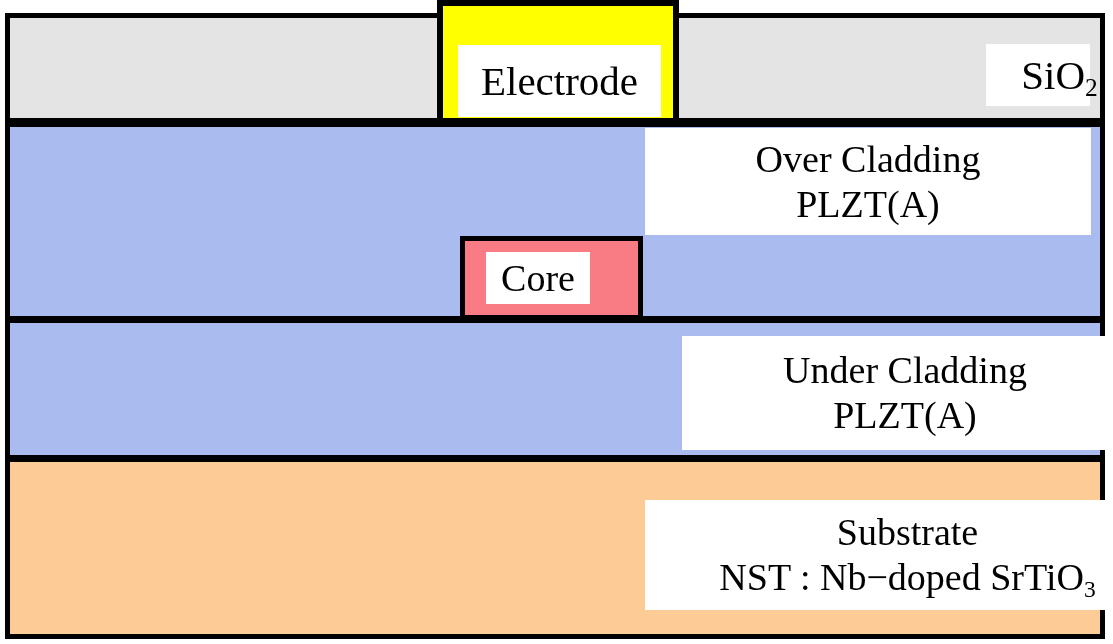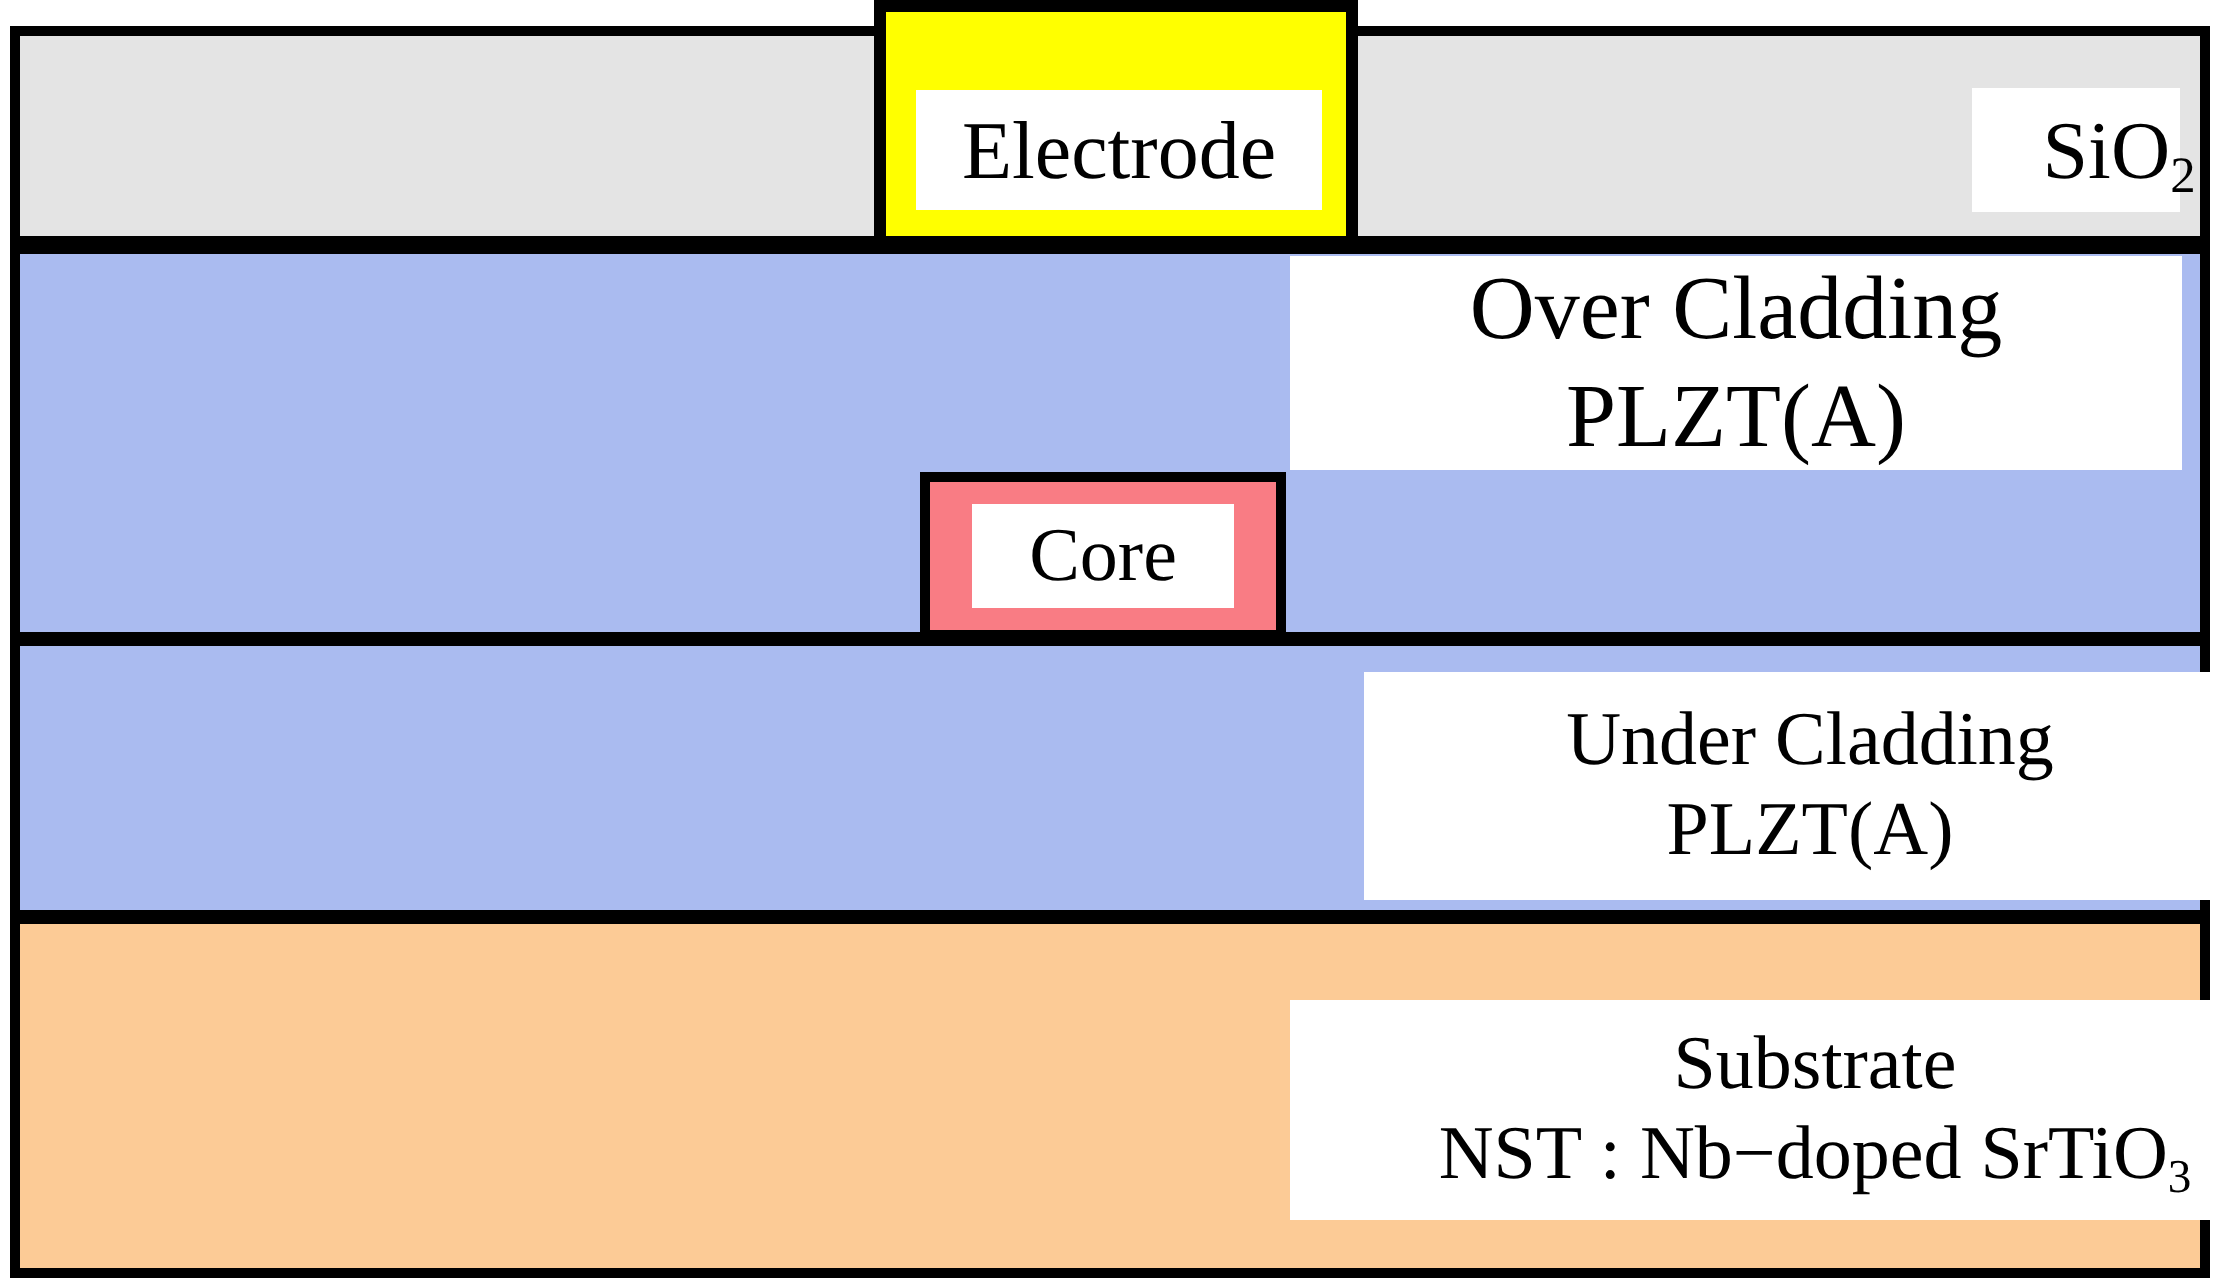--- a/index.html
+++ b/index.html
@@ -93,42 +93,42 @@
     box-sizing: border-box;
   }
   .label-line {
     display: block;
     white-space: nowrap;
   }
   .lbl-electrode {
     left: 458px;
     top: 45px;
     width: 203px;
-    height: 60px;
+    height: 72px;
     font-size: 41px;
   }
   .lbl-sio2 {
     left: 986px;
     top: 44px;
     width: 104px;
     height: 62px;
     font-size: 41px;
     padding-left: 43px;
   }
   .lbl-over-cladding {
     left: 645px;
     top: 128px;
     width: 446px;
     height: 107px;
-    font-size: 45px;
+    font-size: 38px;
   }
   .lbl-core {
     left: 486px;
     top: 252px;
-    width: 131px;
+    width: 104px;
     height: 52px;
     font-size: 38px;
   }
   .lbl-under-cladding {
     left: 682px;
     top: 336px;
     width: 446px;
     height: 114px;
     font-size: 38px;
   }

